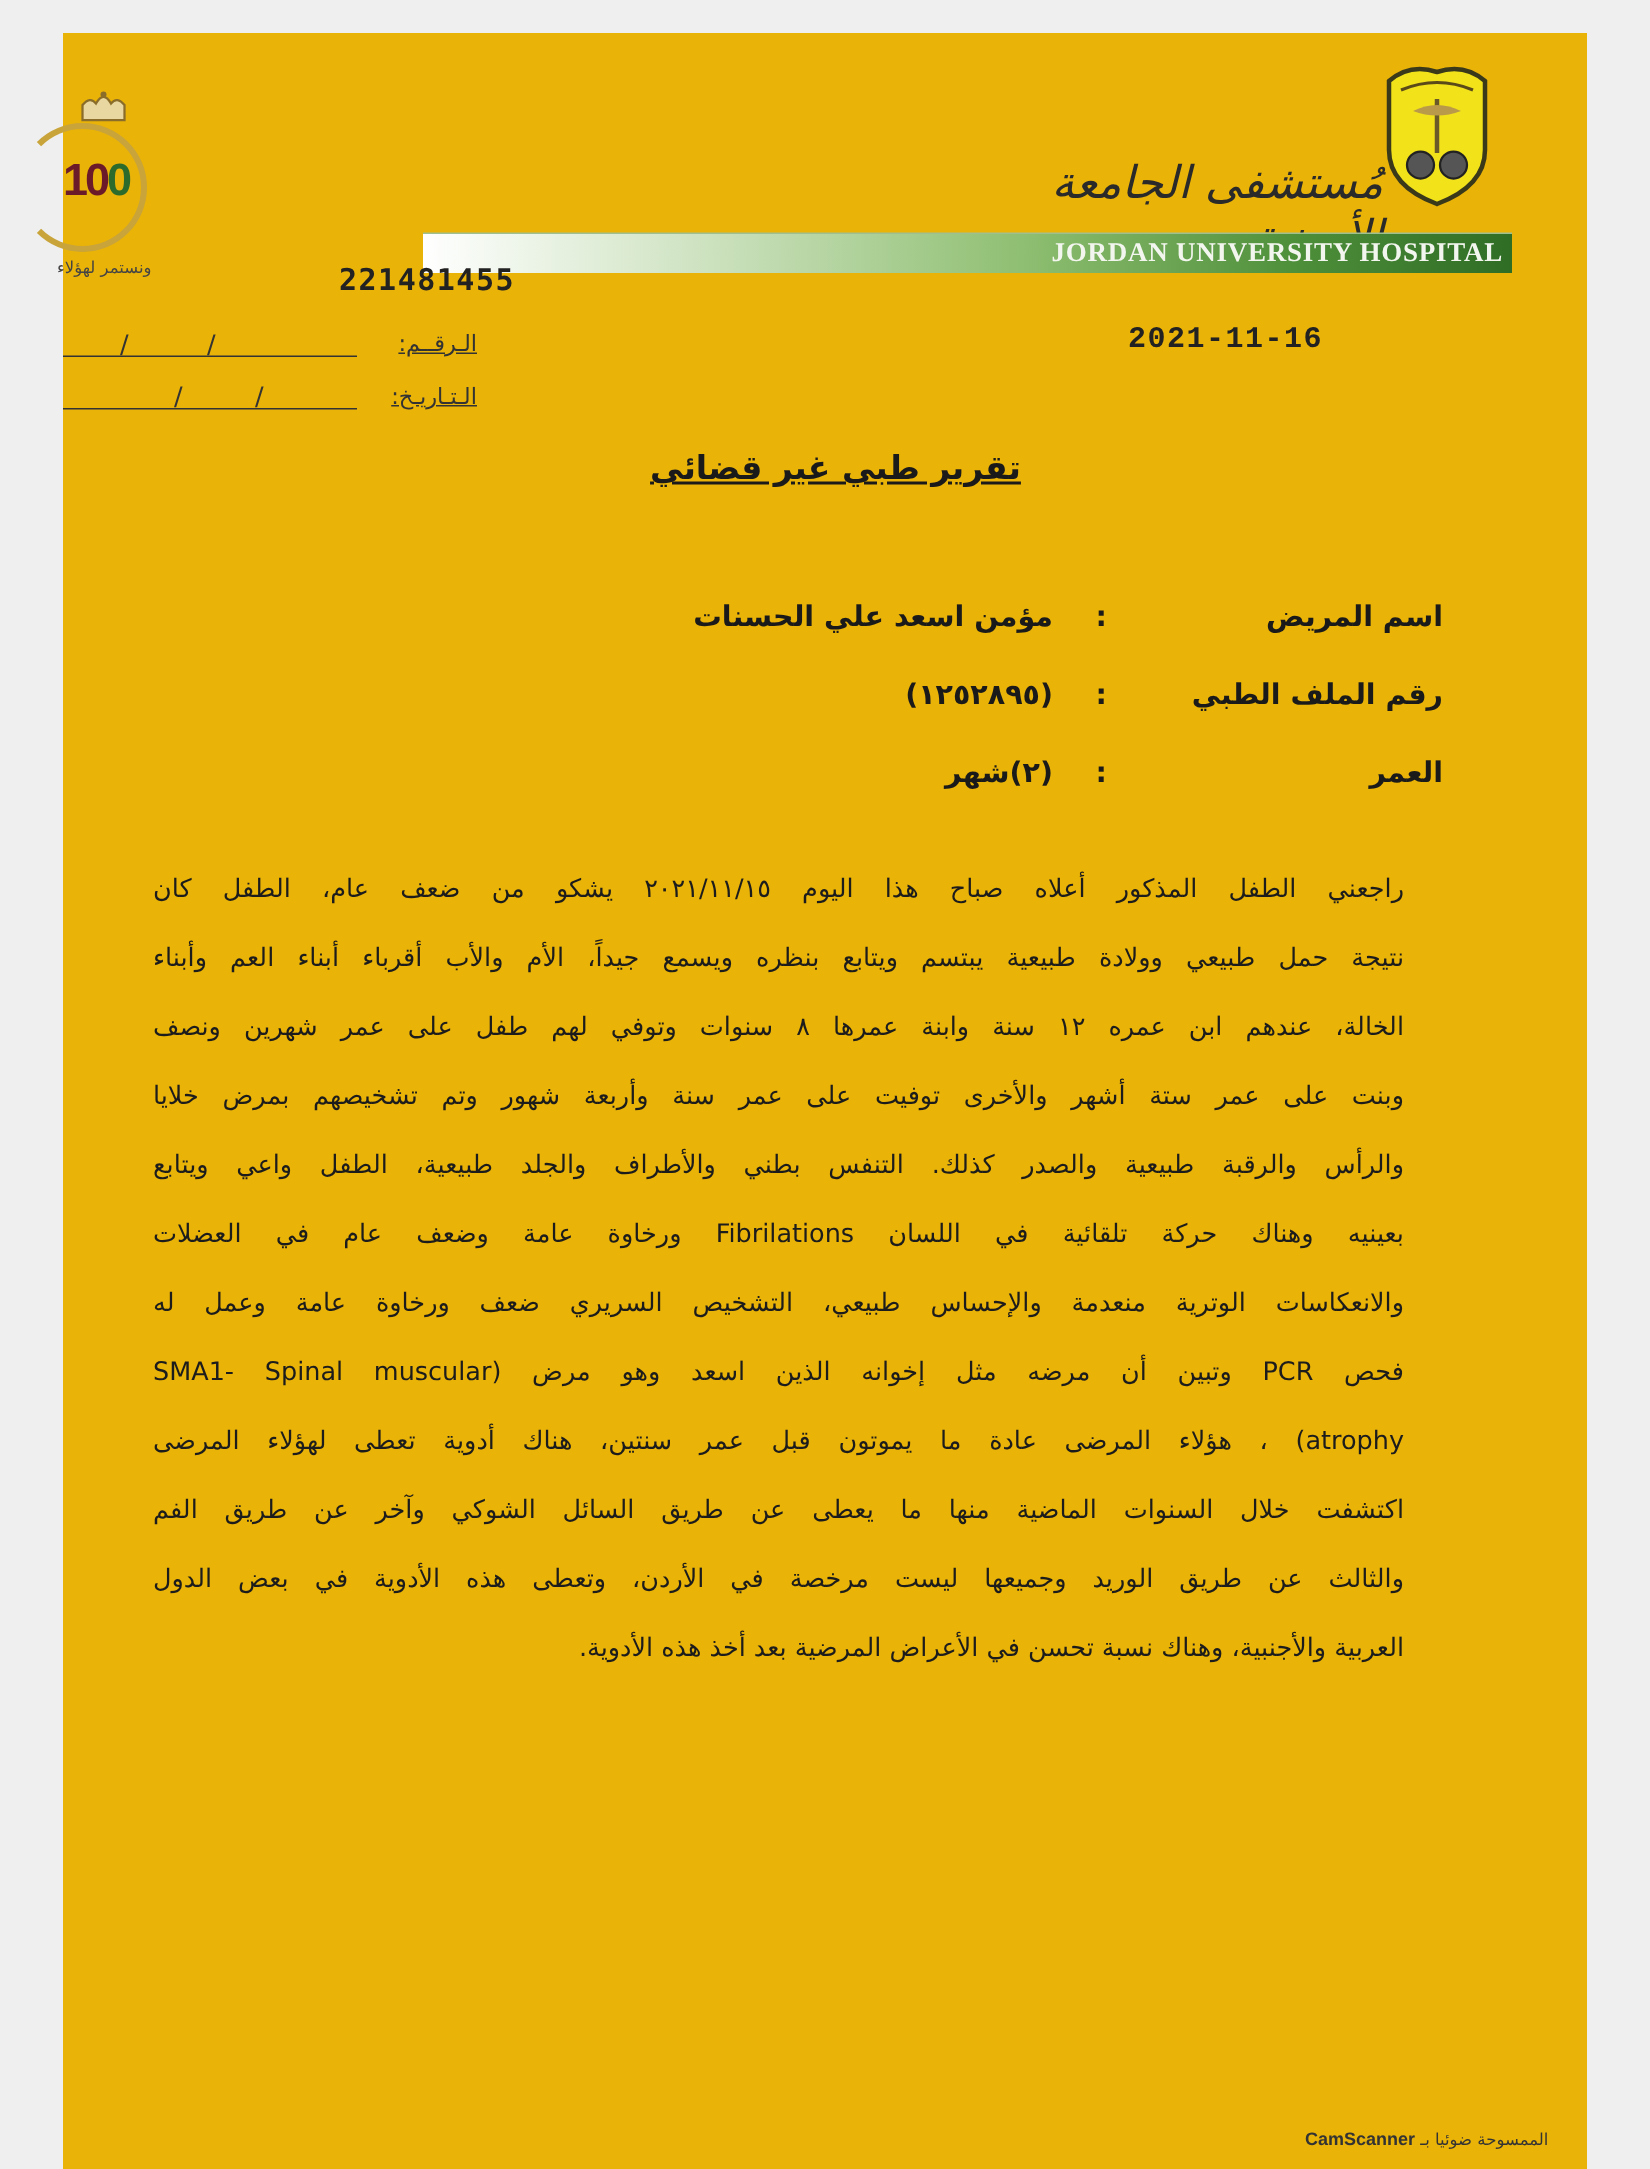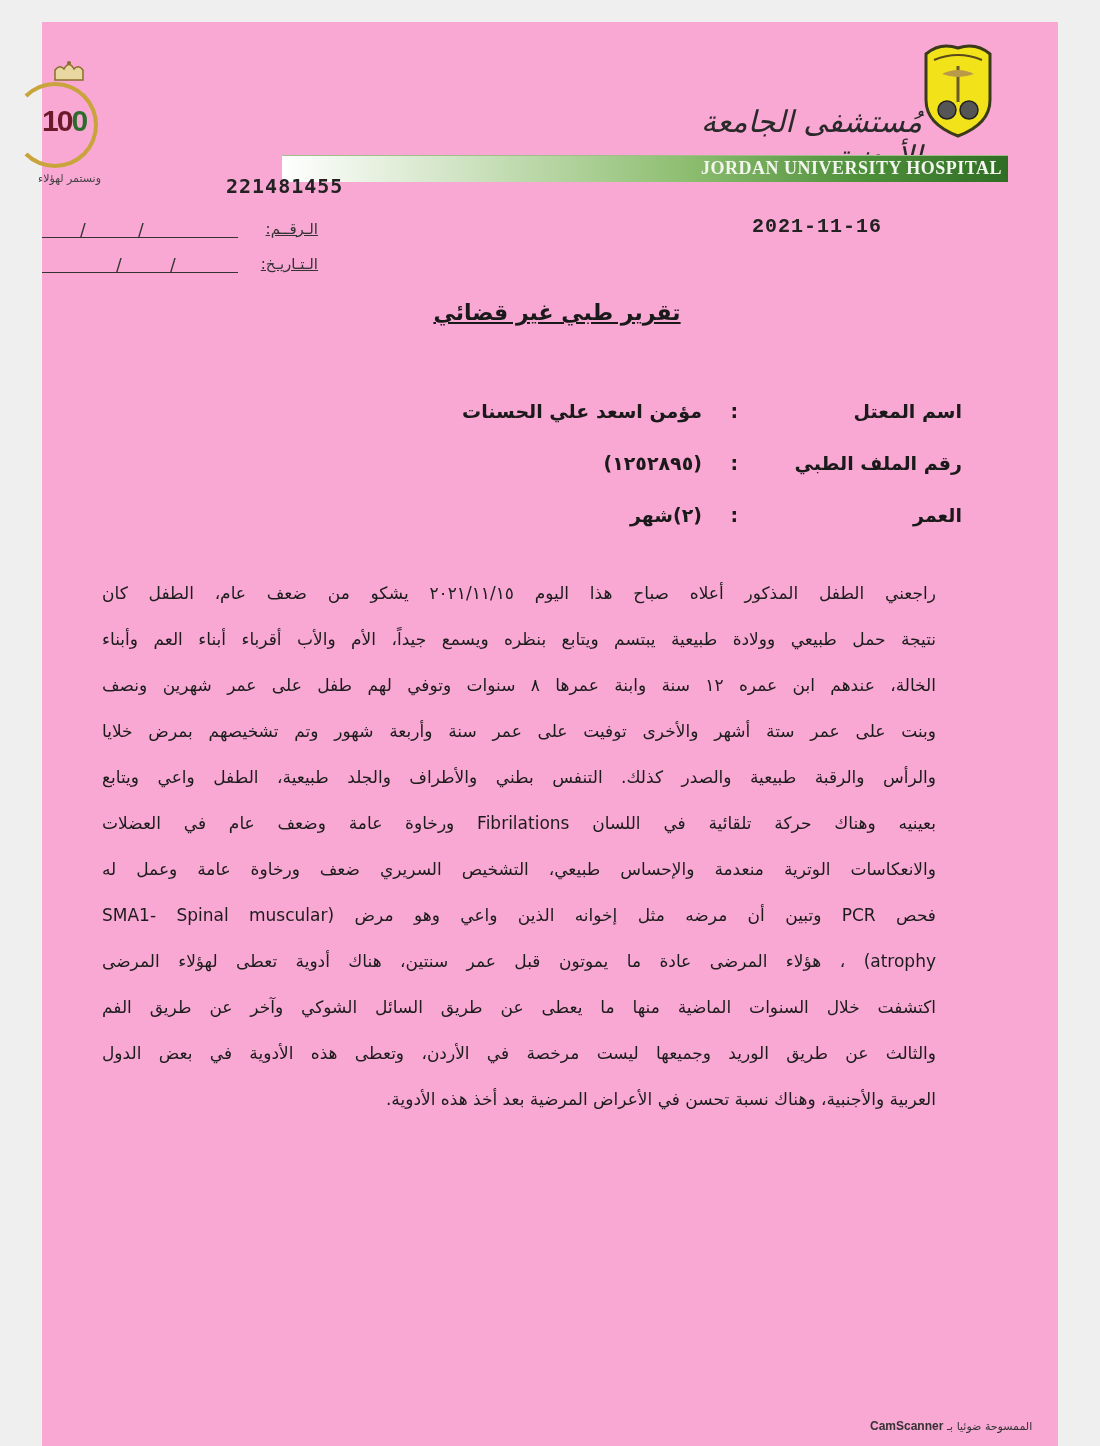--- a/index.html
+++ b/index.html
@@ -1,21 +1,21 @@
 <!DOCTYPE html>
 <html><head>
 <meta charset="utf-8">
 <style>
   html, body { margin: 0; padding: 0; }
   body {
     width: 1100px; height: 1446px; background: #efefef; position: relative; overflow: hidden;
     font-family: "DejaVu Sans", sans-serif; color: #1a1a1a;
   }
   .page {
-    position: absolute; left: 42px; top: 22px; width: 1016px; height: 1424px; background: #f9a8d4;
+    position: absolute; left: 42px; top: 22px; width: 1016px; height: 1424px; background: #eab308;
   }
   .logo-100 {
     position: absolute; left: 0; top: 38px; width: 62px; height: 130px;
   }
   .logo-100 .crown {
     position: absolute; left: 10px; top: 0; width: 34px; height: 22px;
   }
   .logo-100 .ring {
     position: absolute; left: -30px; top: 22px; width: 86px; height: 86px; border-radius: 50%;
     border: 4px solid #c8a43a; border-left-color: transparent; box-sizing: border-box;
@@ -125,21 +125,21 @@
   <div class="form-line" style="top:233px;">
     <span class="lbl">الـتـاريـخ:</span>
     <span class="blank"></span>
     <span class="slash" style="left:74px;">/</span>
     <span class="slash" style="left:128px;">/</span>
   </div>
 
   <div class="doc-title">تقرير طبي غير قضائي</div>
 
   <div class="info-row" style="top:378px;">
-    <span class="k">اسم المعتل</span>
+    <span class="k">اسم المريض</span>
     <span class="c">:</span>
     <span class="v">مؤمن اسعد علي الحسنات</span>
   </div>
   <div class="info-row" style="top:430px;">
     <span class="k">رقم الملف الطبي</span>
     <span class="c">:</span>
     <span class="v">(١٢٥٢٨٩٥)</span>
   </div>
   <div class="info-row" style="top:482px;">
     <span class="k">العمر</span>
@@ -148,21 +148,21 @@
   </div>
 
   <div class="body-text">
     <span class="ln">راجعني الطفل المذكور أعلاه صباح هذا اليوم ٢٠٢١/١١/١٥ يشكو من ضعف عام، الطفل كان</span>
     <span class="ln">نتيجة حمل طبيعي وولادة طبيعية يبتسم ويتابع بنظره ويسمع جيداً، الأم والأب أقرباء أبناء العم وأبناء</span>
     <span class="ln">الخالة، عندهم ابن عمره ١٢ سنة وابنة عمرها ٨ سنوات وتوفي لهم طفل على عمر شهرين ونصف</span>
     <span class="ln">وبنت على عمر ستة أشهر والأخرى توفيت على عمر سنة وأربعة شهور وتم تشخيصهم بمرض خلايا</span>
     <span class="ln">والرأس والرقبة طبيعية والصدر كذلك. التنفس بطني والأطراف والجلد طبيعية، الطفل واعي ويتابع</span>
     <span class="ln">بعينيه وهناك حركة تلقائية في اللسان Fibrilations ورخاوة عامة وضعف عام في العضلات</span>
     <span class="ln">والانعكاسات الوترية منعدمة والإحساس طبيعي، التشخيص السريري ضعف ورخاوة عامة وعمل له</span>
-    <span class="ln">فحص PCR وتبين أن مرضه مثل إخوانه الذين واعي وهو مرض (SMA1- Spinal muscular</span>
+    <span class="ln">فحص PCR وتبين أن مرضه مثل إخوانه الذين اسعد وهو مرض (SMA1- Spinal muscular</span>
     <span class="ln">atrophy) ، هؤلاء المرضى عادة ما يموتون قبل عمر سنتين، هناك أدوية تعطى لهؤلاء المرضى</span>
     <span class="ln">اكتشفت خلال السنوات الماضية منها ما يعطى عن طريق السائل الشوكي وآخر عن طريق الفم</span>
     <span class="ln">والثالث عن طريق الوريد وجميعها ليست مرخصة في الأردن، وتعطى هذه الأدوية في بعض الدول</span>
     <span class="ln last">العربية والأجنبية، وهناك نسبة تحسن في الأعراض المرضية بعد أخذ هذه الأدوية.</span>
   </div>
 
   <div class="footer-scan">
     <span>الممسوحة ضوئيا بـ</span>
     <b>CamScanner</b>
   </div>

